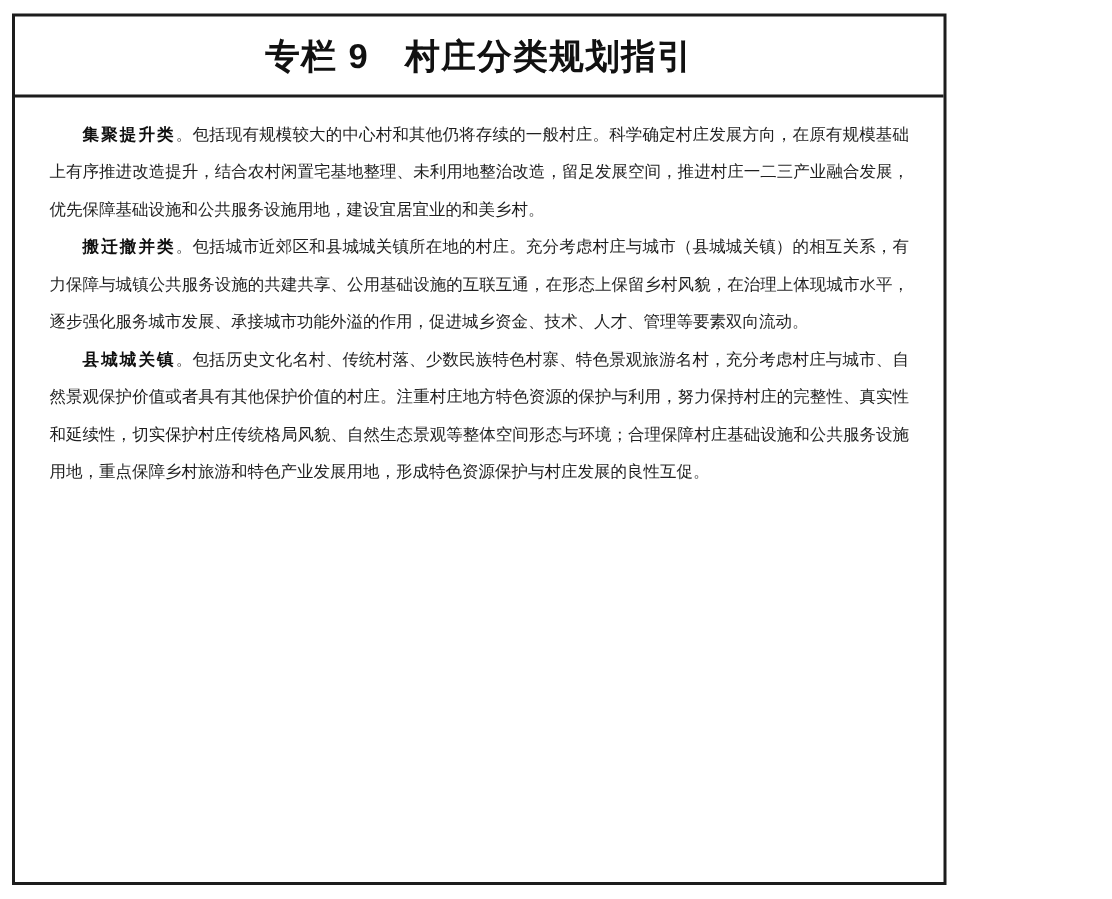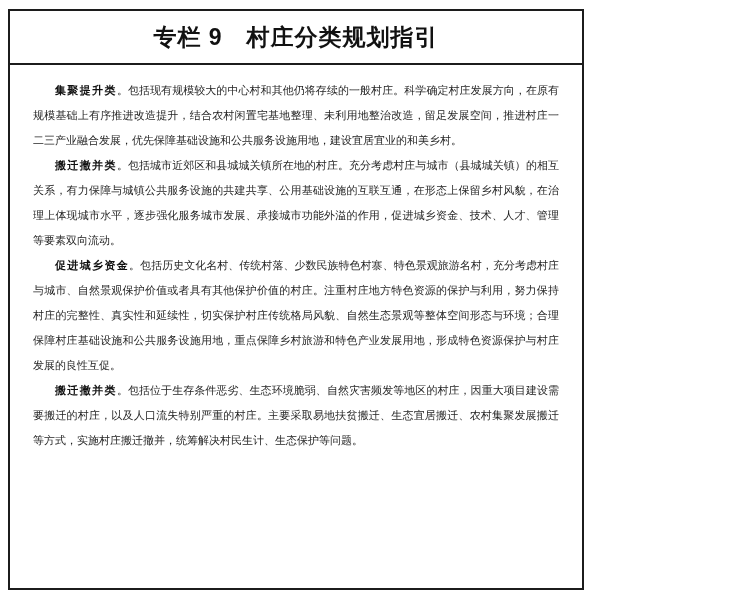--- a/index.html
+++ b/index.html
@@ -7,21 +7,21 @@
     width: 741px;
     height: 599px;
     background: #ffffff;
     overflow: hidden;
     font-family: "Liberation Serif", "DejaVu Serif", serif;
   }
   .panel {
     position: absolute;
     left: 8px;
     top: 9px;
-    width: 576px;
+    width: 623px;
     height: 581px;
     border: 2px solid #1c1c1c;
     background: #ffffff;
   }
   .title-band {
     width: 100%;
     border-bottom: 2px solid #1c1c1c;
     text-align: center;
     padding: 11px 0 10px 0;
   }
@@ -52,16 +52,15 @@
 </head>
 <body>
 
 <div class="panel">
   <div class="title-band">
     <span class="title">专栏 9　村庄分类规划指引</span>
   </div>
   <div class="panel-body">
     <p><span class="cat-label">集聚提升类</span><span>。包括现有规模较大的中心村和其他仍将存续的一般村庄。科学确定村庄发展方向，在原有规模基础上有序推进改造提升，结合农村闲置宅基地整理、未利用地整治改造，留足发展空间，推进村庄一二三产业融合发展，优先保障基础设施和公共服务设施用地，建设宜居宜业的和美乡村。</span></p>
     <p><span class="cat-label">搬迁撤并类</span><span>。包括城市近郊区和县城城关镇所在地的村庄。充分考虑村庄与城市（县城城关镇）的相互关系，有力保障与城镇公共服务设施的共建共享、公用基础设施的互联互通，在形态上保留乡村风貌，在治理上体现城市水平，逐步强化服务城市发展、承接城市功能外溢的作用，促进城乡资金、技术、人才、管理等要素双向流动。</span></p>
-    <p><span class="cat-label">促进城乡资金</span><span>。包括历史文化名村、传统村落、少数民族特色村寨、特色景观旅游名村，充分考虑村庄与城市、自然景观保护价值或者具有其他保护价值的村庄。注重村庄地方特色资源的保护与利用，努力保持村庄的完整性、真实性和延续性，切实保护村庄传统格局风貌、自然生态景观等整体空间形态与环境；合理保障村庄基础设施和公共服务设施用地，重点保障乡村旅游和特色产业发展用地，形成特色资源保护与村庄发展的良性互促。</span></p>
-    <p><span class="cat-label">搬迁撤并类</span><span>。包括位于生存条件恶劣、生态环境脆弱、自然灾害频发等地区的村庄，因重大项目建设需要搬迁的村庄，以及人口流失特别严重的村庄。主要采取易地扶贫搬迁、生态宜居搬迁、农村集聚发展搬迁等方式，实施村庄搬迁撤并，统筹解决村民生计、生态保护等问题。</span></p>
+    <p><span class="cat-label">县城城关镇</span><span>。包括历史文化名村、传统村落、少数民族特色村寨、特色景观旅游名村，充分考虑村庄与城市、自然景观保护价值或者具有其他保护价值的村庄。注重村庄地方特色资源的保护与利用，努力保持村庄的完整性、真实性和延续性，切实保护村庄传统格局风貌、自然生态景观等整体空间形态与环境；合理保障村庄基础设施和公共服务设施用地，重点保障乡村旅游和特色产业发展用地，形成特色资源保护与村庄发展的良性互促。</span></p>
   </div>
 </div>
 
 </body></html>

